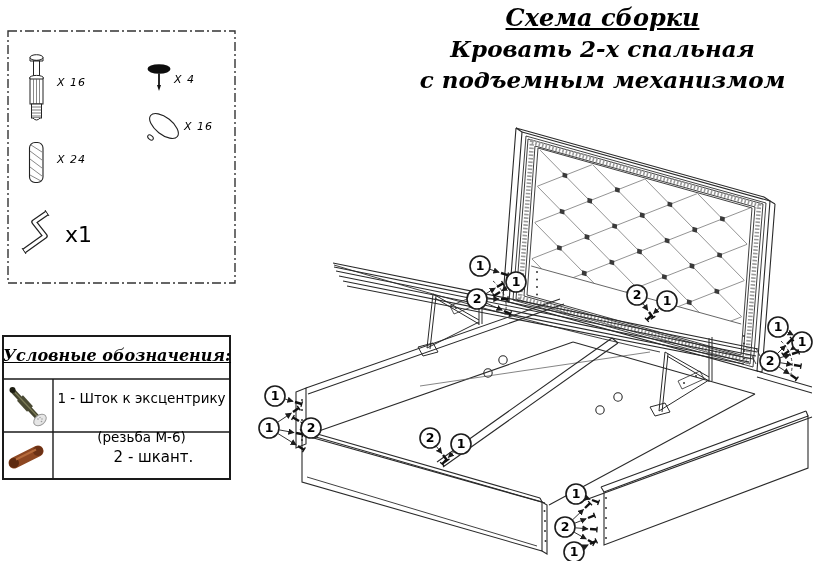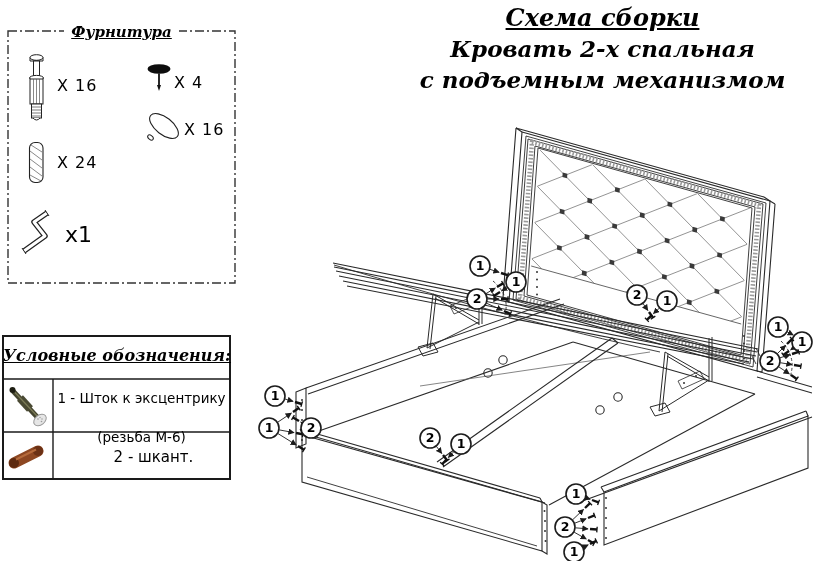--- a/index.html
+++ b/index.html
@@ -5,21 +5,21 @@
   html,body{margin:0;padding:0;background:#888;}
   .canvas{position:relative;width:814px;height:561px;background:#ffffff;overflow:hidden;
           font-family:"DejaVu Sans",sans-serif;color:#000;}
   .canvas svg.scene{position:absolute;left:0;top:0;z-index:1;}
   .txt{position:absolute;z-index:2;white-space:nowrap;}
   .ctr{text-align:center;}
   .title1{font:italic bold 24px "DejaVu Serif",serif;text-decoration:underline;}
   .title23{font:italic bold 23px "DejaVu Serif",serif;}
   .hwtitle{font:italic bold 15px "DejaVu Serif",serif;}
   .hwtitle span{background:#fff;padding:0 7px;text-decoration:underline;}
-  .qty{font-size:16px;font-weight:500;letter-spacing:1px;}
+  .qty{font-size:11px;font-weight:500;letter-spacing:1px;font-style:italic;}
   .qty-big{font-size:22px;font-weight:400;}
   .legtitle{font:italic bold 16px "DejaVu Serif",serif;text-decoration:underline;}
   .legtxt{font-size:13.5px;}
   .legtxt2{font-size:15px;}
 </style>
 </head>
 <body>
 
 <div class="canvas">
 
@@ -378,21 +378,20 @@
           <circle cx="574" cy="552" r="10" fill="#fff" stroke="#1c1c1c" stroke-width="1.6"></circle>
           <text x="574" y="556.3" text-anchor="middle" font-size="12.5" font-weight="bold" font-family="&quot;DejaVu Sans&quot;,sans-serif" fill="#000">1</text>
         </g>
       </g>
 </svg>
 
 <div class="txt ctr title1" style="left:395px;top:3px;width:415px;">Схема сборки</div>
 <div class="txt ctr title23" style="left:395px;top:35px;width:415px;">Кровать 2-х спальная</div>
 <div class="txt ctr title23" style="left:395px;top:66px;width:415px;">с подъемным механизмом</div>
 
-<div class="txt ctr hwtitle" style="left:8px;top:23px;width:227px;"><span>Фурнитура</span></div>
 
 <div class="txt qty" style="left:57px;top:76px;">X 16</div>
 <div class="txt qty" style="left:174px;top:73px;">X 4</div>
 <div class="txt qty" style="left:184px;top:120px;">X 16</div>
 <div class="txt qty" style="left:57px;top:153px;">X 24</div>
 <div class="txt qty-big" style="left:65px;top:222px;">x1</div>
 
 <div class="txt ctr legtitle" style="left:3px;top:346px;width:210px;">Условные обозначения:</div>
 <div class="txt ctr legtxt" style="left:53px;top:390px;width:177px;">1 - Шток к эксцентрику</div>
 <div class="txt ctr legtxt" style="left:53px;top:429px;width:177px;">(резьба М-6)</div>

